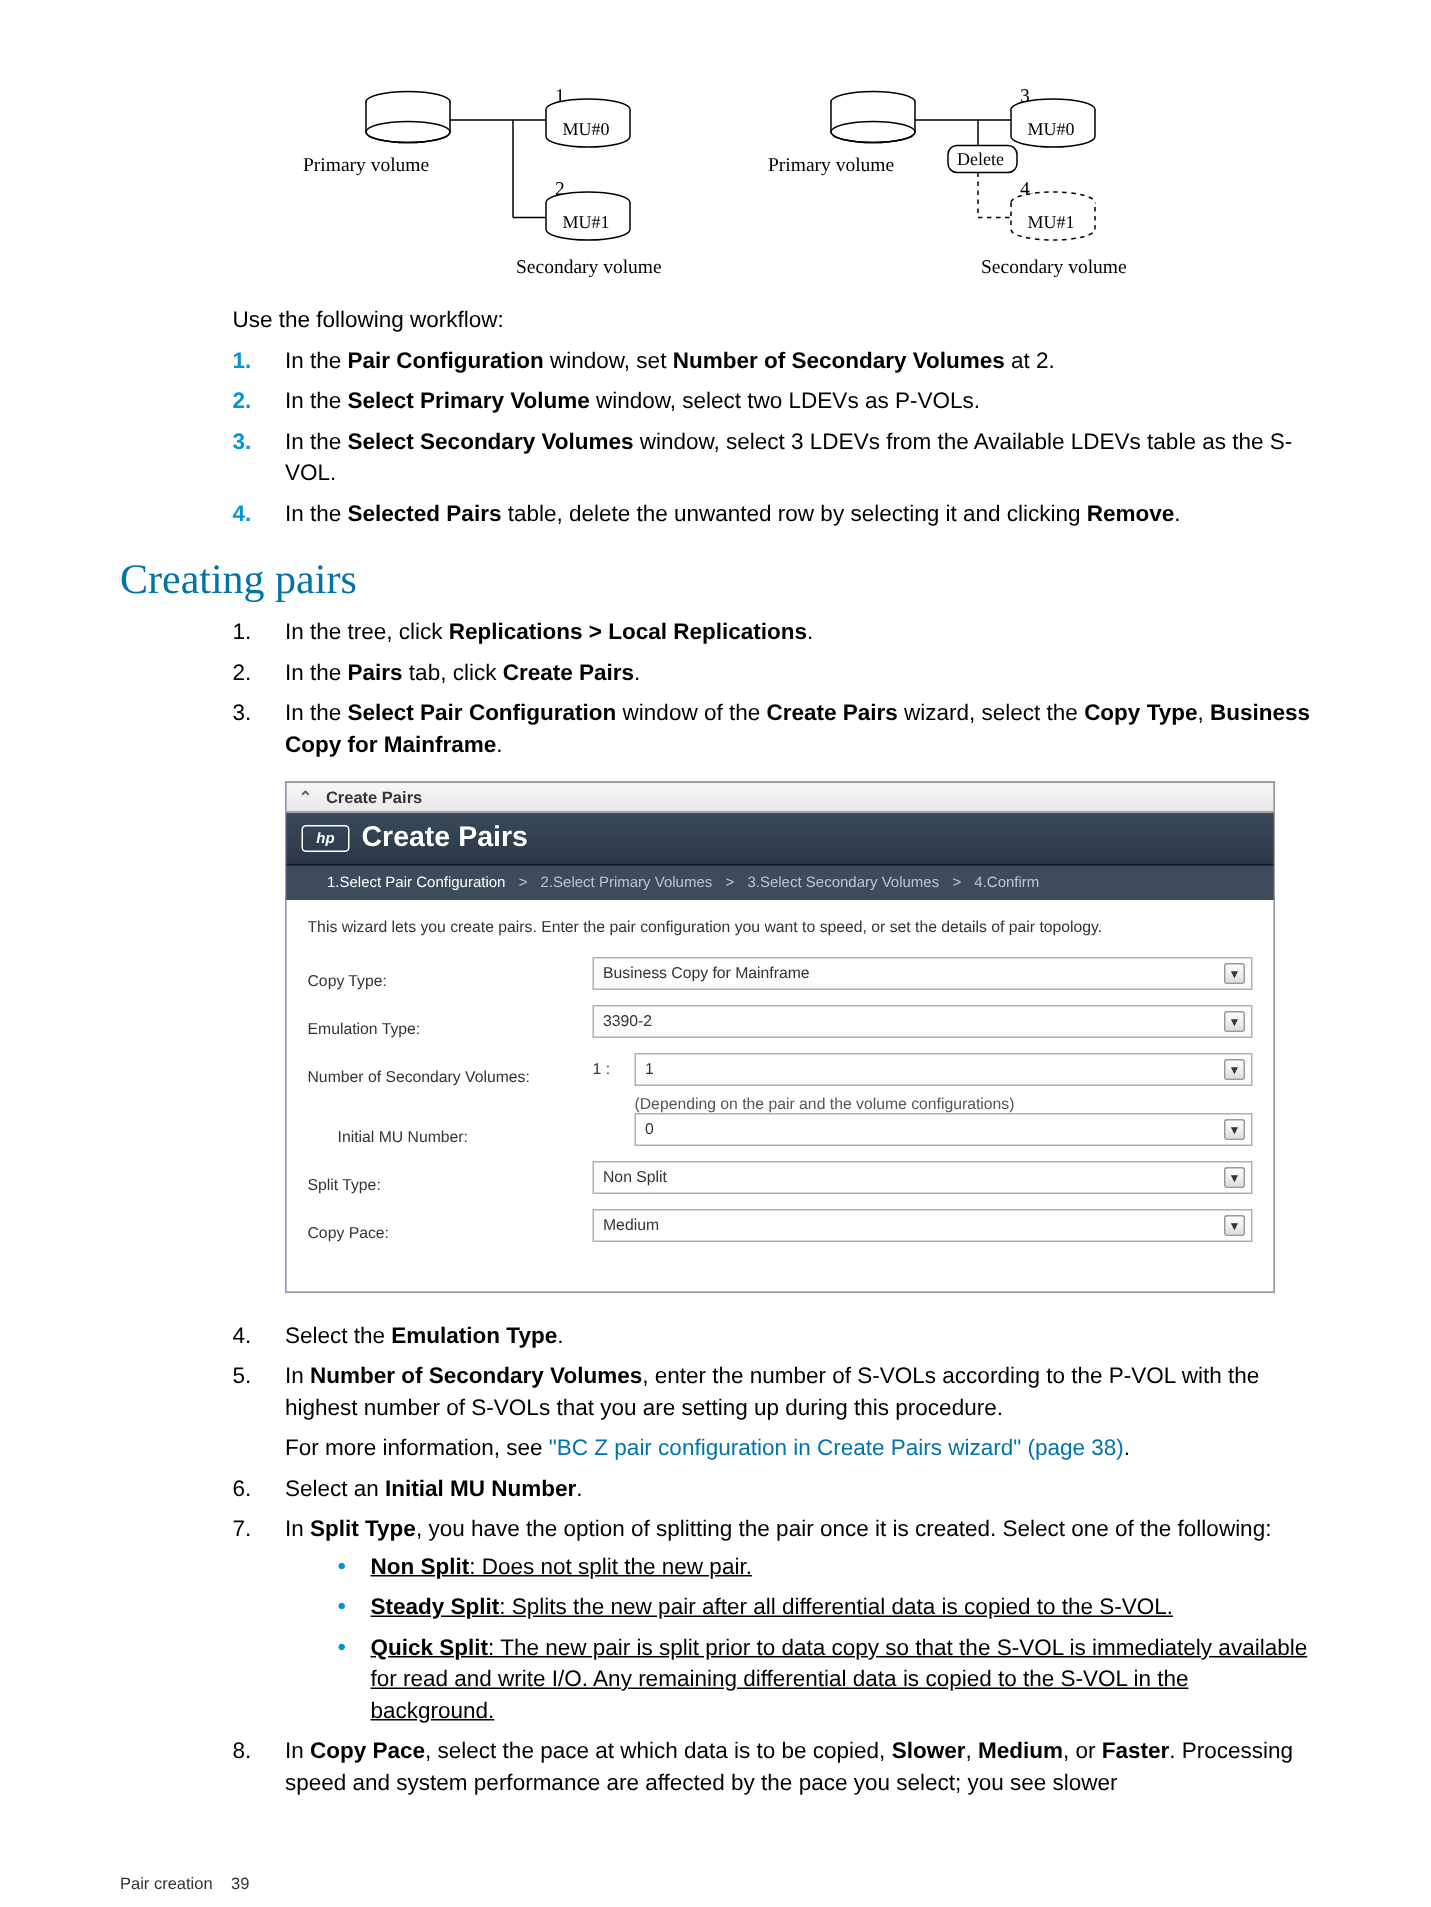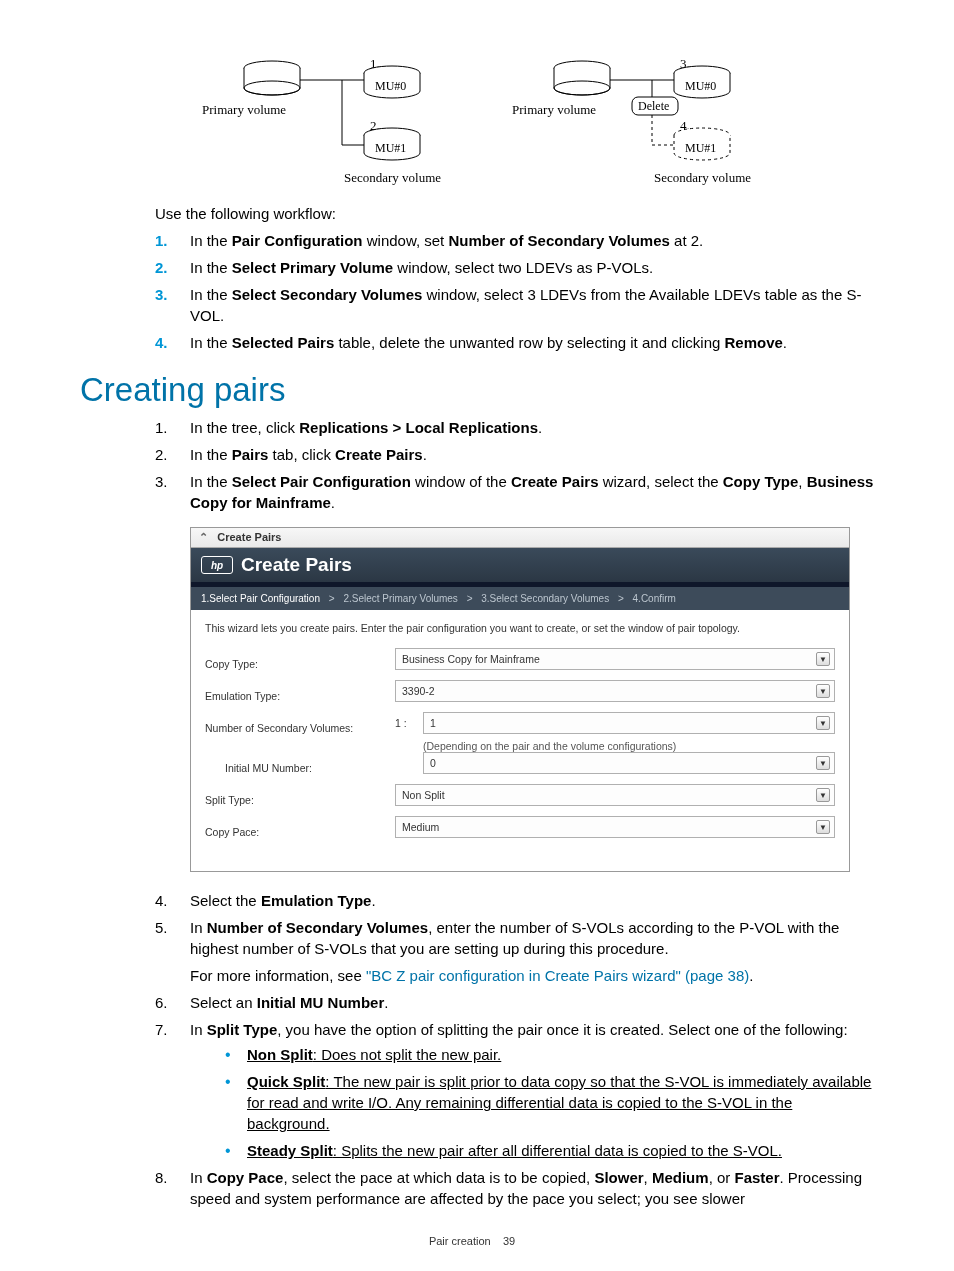--- a/index.html
+++ b/index.html
@@ -33,24 +33,24 @@
     line-height: 1.4;
   }
   ol.numbered > li > .num {
     position: absolute;
     left: 0;
     font-weight: bold;
     color: #0096d6;
   }
   ol.numbered.black > li > .num { color: #000; font-weight: normal; }
   .heading2 {
-    font-family: Liberation Sans, sans-serif;
+    font-family: Liberation Serif, serif;
     font-weight: normal;
     color: #0073a8;
-    font-size: 33px;
+    font-size: 28px;
     margin: 18px 0 8px 0;
   }
   ul.bullets {
     list-style: none;
     margin-left: 35px;
     margin-top: 4px;
     text-decoration: underline;
   }
   ul.bullets > li {
     position: relative;
@@ -95,22 +95,22 @@
   }
   .wizard-title .logo {
     display:inline-flex; align-items:center; justify-content:center;
     width:32px; height:18px; border:1px solid #fff; border-radius:3px;
     font-size:10px; font-style:italic; padding:0 2px;
   }
   .wizard-steps {
     background: #3d4b5a;
     color: #bcc6cf;
     font-size: 10px;
-    padding: 6px 10px;
-    border-top: 5px solid #0f172a;
+    padding: 6px 27px;
+    border-top: 1px solid #0f172a;
   }
   .wizard-steps .active { color: #fff; }
   .wizard-steps .sep { margin: 0 6px; }
   .wizard-body { padding: 12px 14px 16px 14px; background: #fff; }
   .wizard-desc { font-size: 10.5px; color: #333; margin-bottom: 14px; }
   .form-row { display: flex; align-items: flex-end; margin-bottom: 10px; }
   .form-row .flabel { width: 190px; font-size: 10.5px; color: #333; }
   .form-row .flabel.indent { padding-left: 20px; }
   .fselect {
     flex: 1;
@@ -129,22 +129,22 @@
     width:14px; height:14px;
     border:1px solid #999; border-radius:2px;
     background:linear-gradient(#fff,#ddd);
     font-size:8px; line-height:14px; text-align:center; color:#333;
   }
   .ratio-wrap { display:flex; align-items:center; gap:8px; flex:1; }
   .ratio-prefix { font-size:10.5px; color:#333; width:20px; }
   .hint { font-size:10.5px; color:#555; margin-left:218px; margin-top:-4px; }
   .footer {
     position: relative;
-    margin-top: 26px;
-    text-align: center;
+    margin-top: 51px;
+    text-align: left;
     font-size: 11px;
     color: #333;
     padding-right: 10px;
   }
   svg { display:block; }
 </style>
 </head>
 <body>
 
 <div class="diagram-area">
@@ -230,21 +230,21 @@
   <div class="wizard-steps">
     <span class="active">1.Select Pair Configuration</span>
     <span class="sep">&gt;</span>
     <span>2.Select Primary Volumes</span>
     <span class="sep">&gt;</span>
     <span>3.Select Secondary Volumes</span>
     <span class="sep">&gt;</span>
     <span>4.Confirm</span>
   </div>
   <div class="wizard-body">
-    <div class="wizard-desc">This wizard lets you create pairs. Enter the pair configuration you want to create, or set the window of pair topology.</div>
+    <div class="wizard-desc">This wizard lets you create pairs. Enter the pair configuration you want to speed, or set the details of pair topology.</div>
 
     <div class="form-row">
       <div class="flabel">Copy Type:</div>
       <div class="fselect">
           <span>Business Copy for Mainframe</span>
           <span class="caret">▼</span>
         </div>
     </div>
     <div class="form-row">
       <div class="flabel">Emulation Type:</div>
@@ -293,22 +293,22 @@
 
 <ol class="numbered black">
   <li><span class="num">4.</span><span>Select the </span><b>Emulation Type</b><span>.</span></li>
   <li><span class="num">5.</span><span>In </span><b>Number of Secondary Volumes</b><span>, enter the number of S-VOLs according to the P-VOL with the highest number of S-VOLs that you are setting up during this procedure.</span>
     <div style="margin-top:6px"><span>For more information, see </span><span class="link">"BC Z pair configuration in Create Pairs wizard" (page 38)</span><span>.</span></div>
   </li>
   <li><span class="num">6.</span><span>Select an </span><b>Initial MU Number</b><span>.</span></li>
   <li><span class="num">7.</span><span>In </span><b>Split Type</b><span>, you have the option of splitting the pair once it is created. Select one of the following:</span>
     <ul class="bullets">
       <li><b>Non Split</b><span>: Does not split the new pair.</span></li>
+      <li><b>Steady Split</b><span>: Splits the new pair after all differential data is copied to the S-VOL.</span></li>
       <li><b>Quick Split</b><span>: The new pair is split prior to data copy so that the S-VOL is immediately available for read and write I/O. Any remaining differential data is copied to the S-VOL in the background.</span></li>
-      <li><b>Steady Split</b><span>: Splits the new pair after all differential data is copied to the S-VOL.</span></li>
     </ul>
   </li>
   <li><span class="num">8.</span><span>In </span><b>Copy Pace</b><span>, select the pace at which data is to be copied, </span><b>Slower</b><span>, </span><b>Medium</b><span>, or </span><b>Faster</b><span>. Processing speed and system performance are affected by the pace you select; you see slower</span></li>
 </ol>
 
 <div class="footer">
   <span>Pair creation</span>&nbsp;&nbsp;&nbsp;
   <span>39</span>
 </div>
 

